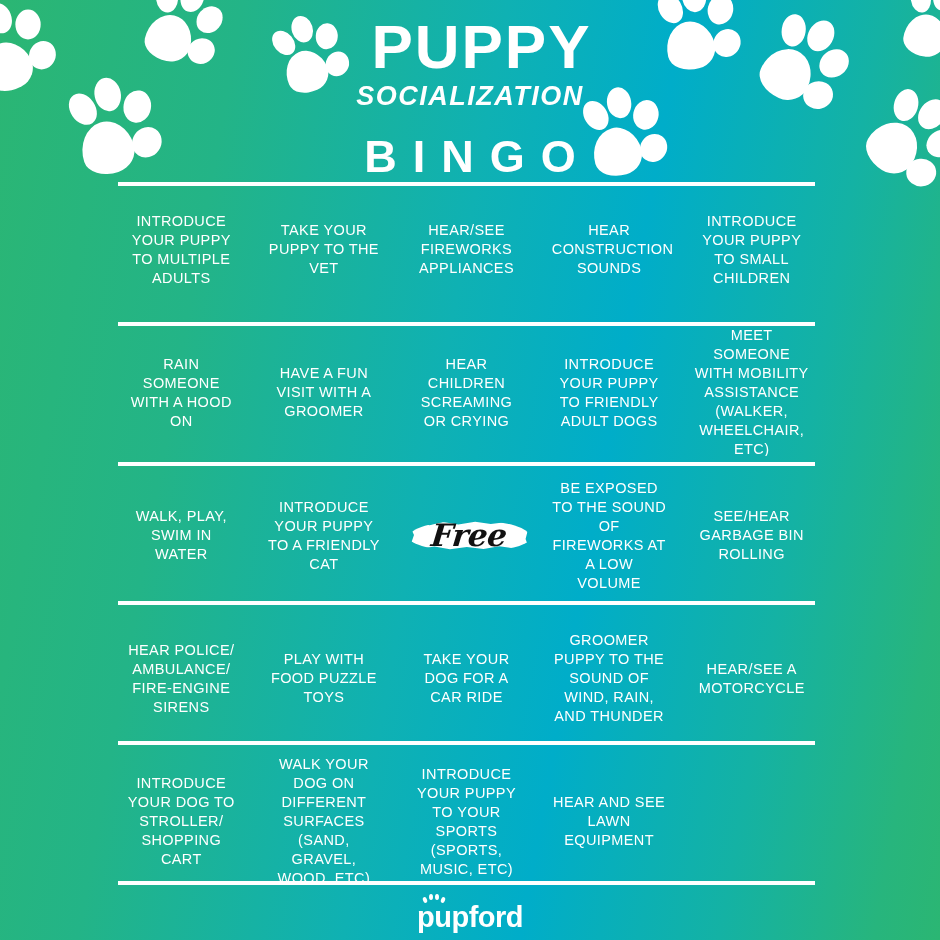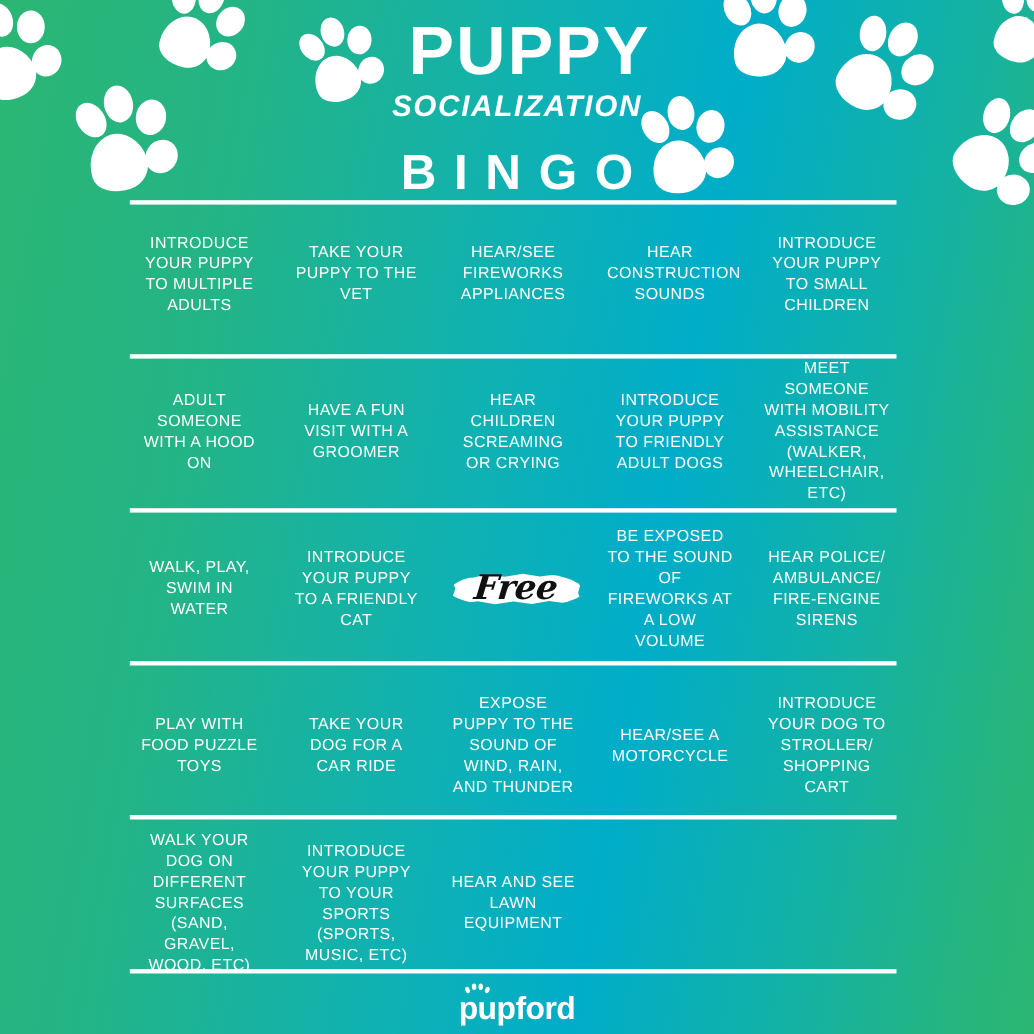--- a/index.html
+++ b/index.html
@@ -308,21 +308,21 @@
           <span class="txt">HEAR/SEE FIREWORKS APPLIANCES</span>
         </div>
       <div class="cell">
           <span class="txt">HEAR CONSTRUCTION SOUNDS</span>
         </div>
       <div class="cell">
           <span class="txt">INTRODUCE YOUR PUPPY TO SMALL CHILDREN</span>
         </div>
 
       <div class="cell">
-          <span class="txt">ADULT SOMEONE WITH A HOOD ON</span>
+          <span class="txt">RAIN SOMEONE WITH A HOOD ON</span>
         </div>
       <div class="cell">
           <span class="txt">HAVE A FUN VISIT WITH A GROOMER</span>
         </div>
       <div class="cell">
           <span class="txt">HEAR CHILDREN SCREAMING OR CRYING</span>
         </div>
       <div class="cell">
           <span class="txt">INTRODUCE YOUR PUPPY TO FRIENDLY ADULT DOGS</span>
         </div>
@@ -340,30 +340,33 @@
         <div class="brush">
           <span class="stroke"></span>
           <span class="free-text">Free</span>
         </div>
       </div>
       <div class="cell">
           <span class="txt">BE EXPOSED TO THE SOUND OF FIREWORKS AT A LOW VOLUME</span>
         </div>
 
       <div class="cell">
+          <span class="txt">SEE/HEAR GARBAGE BIN ROLLING</span>
+        </div>
+      <div class="cell">
           <span class="txt">HEAR POLICE/ AMBULANCE/ FIRE-ENGINE SIRENS</span>
         </div>
       <div class="cell">
           <span class="txt">PLAY WITH FOOD PUZZLE TOYS</span>
         </div>
       <div class="cell">
           <span class="txt">TAKE YOUR DOG FOR A CAR RIDE</span>
         </div>
       <div class="cell">
-          <span class="txt">EXPOSE PUPPY TO THE SOUND OF WIND, RAIN, AND THUNDER</span>
+          <span class="txt">GROOMER PUPPY TO THE SOUND OF WIND, RAIN, AND THUNDER</span>
         </div>
 
       <div class="cell">
           <span class="txt">HEAR/SEE A MOTORCYCLE</span>
         </div>
       <div class="cell">
           <span class="txt">INTRODUCE YOUR DOG TO STROLLER/ SHOPPING CART</span>
         </div>
       <div class="cell">
           <span class="txt">WALK YOUR DOG ON DIFFERENT SURFACES (SAND, GRAVEL, WOOD, ETC)</span>

